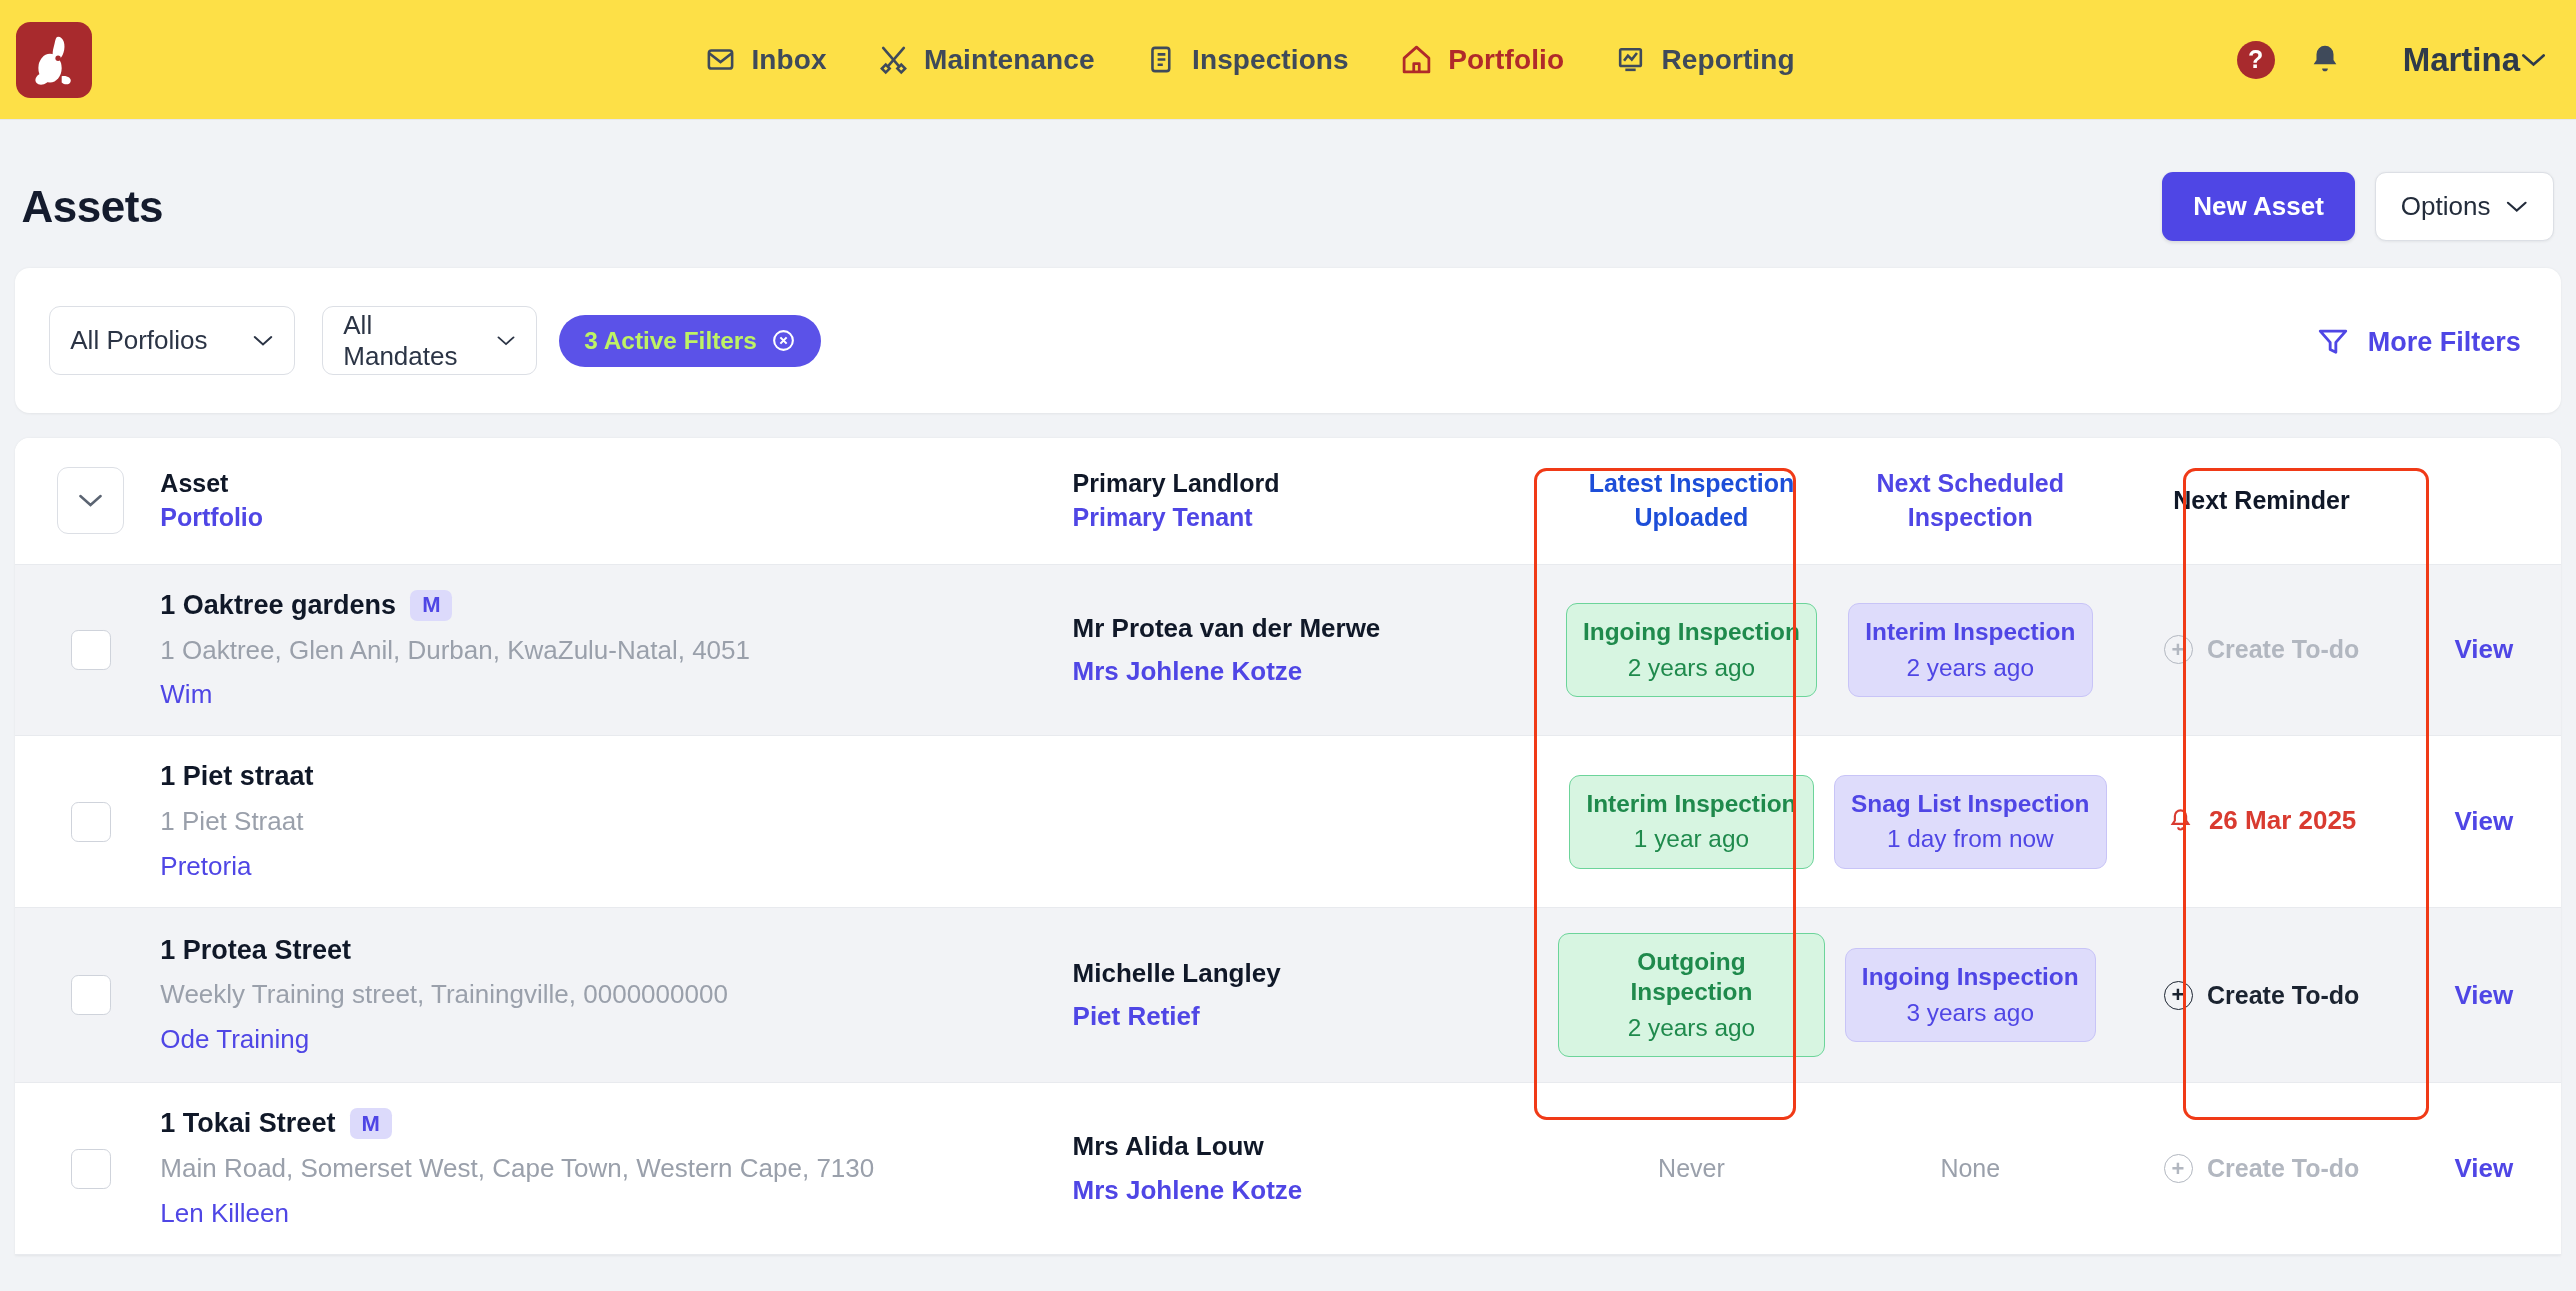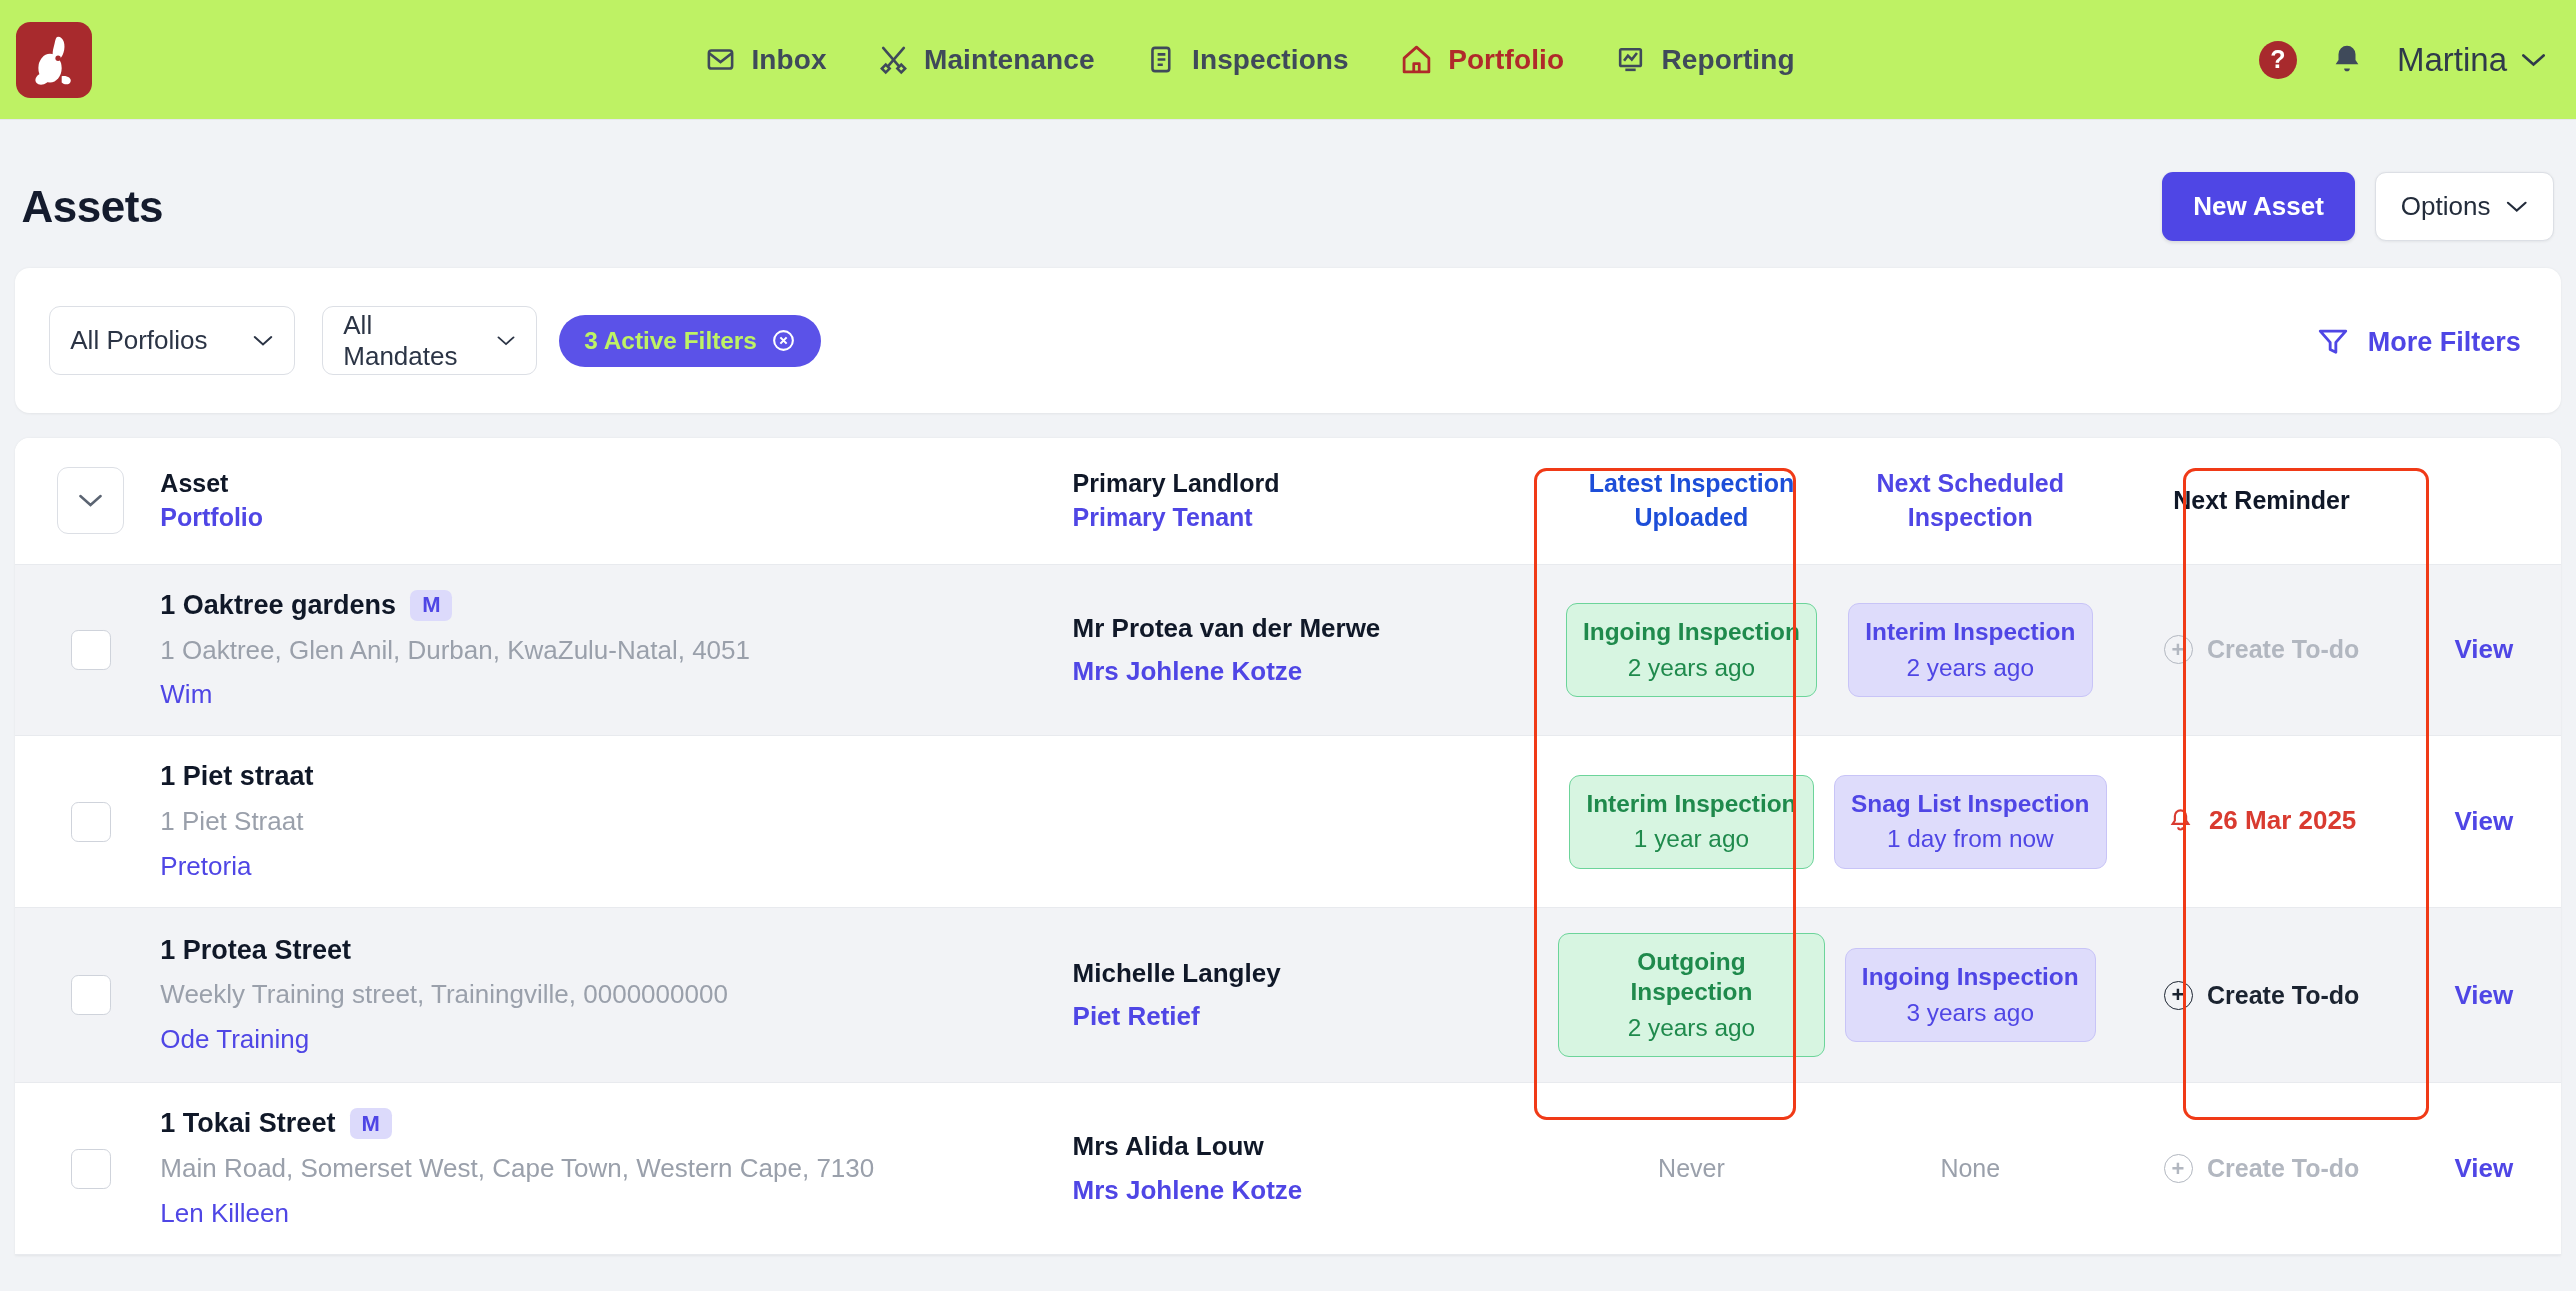--- a/index.html
+++ b/index.html
@@ -6,21 +6,21 @@
   html, body {
     width: 2576px; height: 1292px;
     font-family: "Liberation Sans", sans-serif;
     background: #ffffff;
     overflow: hidden;
   }
 
   
   .topnav {
     height: 120px;
-    background: #bef264;
+    background: #fde047;
     border-bottom: 1.8px solid #e6e8ec;
     display: flex;
     align-items: center;
     position: relative;
   }
   .logo {
     width: 76px; height: 76px;
     margin-left: 16.3px;
     background: #a82a2d;
     border-radius: 14.5px;
@@ -53,23 +53,24 @@
     right: 29px;
     display: flex; align-items: center; gap: 33px;
   }
   .helpbtn {
     width: 38px; height: 38px; border-radius: 50%;
     background: #a82a2d; color: #fff;
     display:flex; align-items:center; justify-content:center;
     font-size: 25px; font-weight: 700; cursor: pointer;
   }
   .username {
-    display:flex; align-items:center; gap: 13px;
-    font-size: 33px; font-weight: 400; color: #2f3a4a;
+    display:flex; align-items:center; gap: 0;
+    font-size: 33px; font-weight: 700; color: #2f3a4a;
     cursor: pointer;
+    margin-left: 28px;
   }
 
   
   .page { background: #f1f3f6; height: calc(1292px - 120px); padding: 0 12.6px; }
 
   .pagehead {
     display:flex; align-items:center; justify-content:space-between;
     padding: 52px 9px 27px 9px;
   }
   .pagetitle { font-size: 44px; font-weight: 800; color: #141b2d; letter-spacing: -0.5px; }

